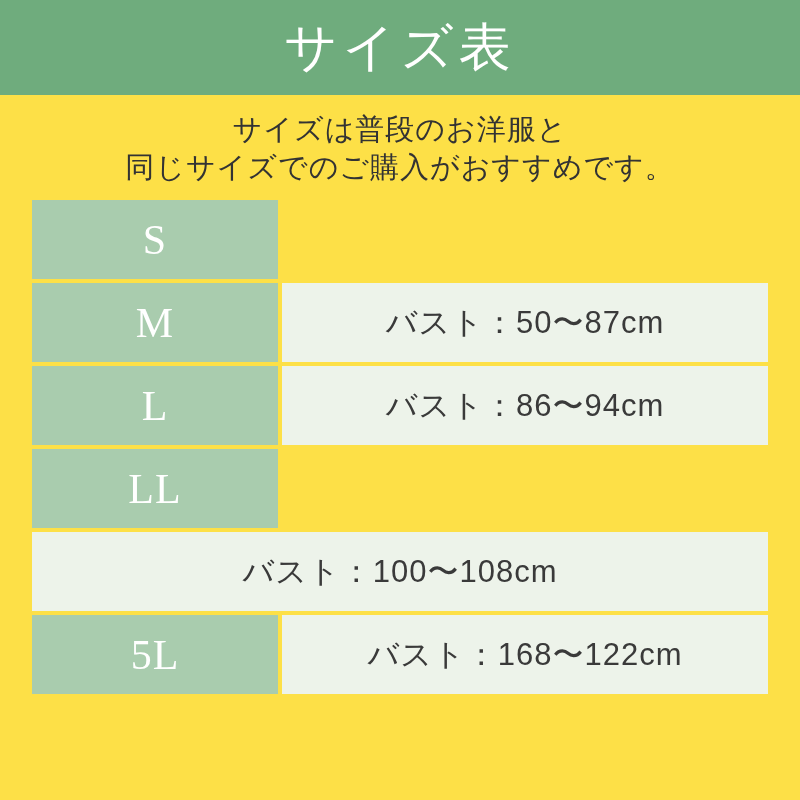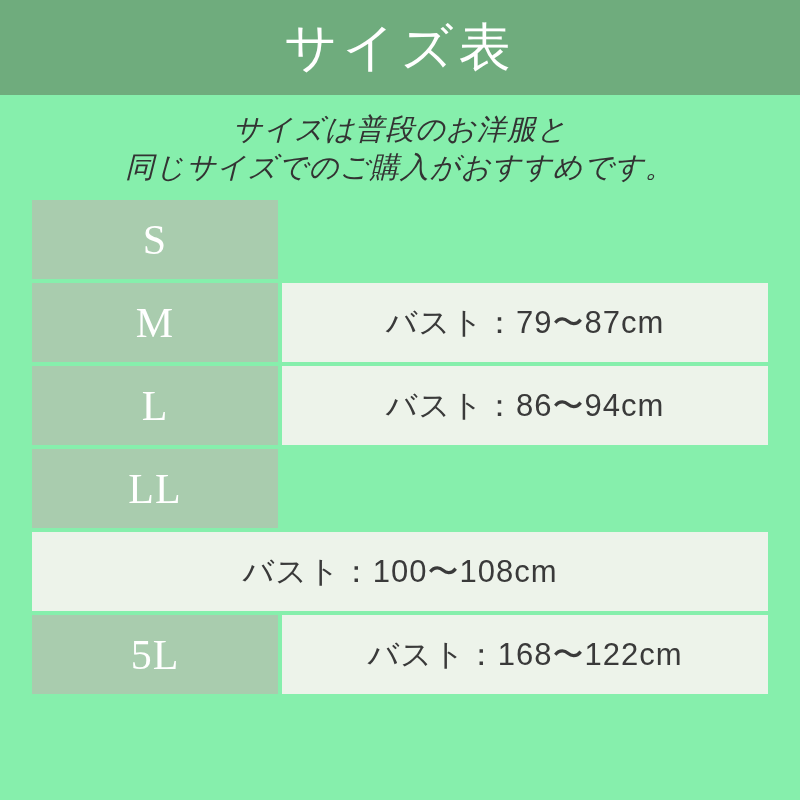--- a/index.html
+++ b/index.html
@@ -1,19 +1,19 @@
 <!DOCTYPE html>
 <html><head>
 <meta charset="utf-8">
 <style>
   * { margin: 0; padding: 0; box-sizing: border-box; }
   html, body { width: 800px; height: 800px; background: #ffffff; overflow: hidden; }
   body { font-family: "Liberation Sans", "DejaVu Sans", sans-serif; }
 
-  .page { width: 800px; height: 800px; background: #86efac; }
+  .page { width: 800px; height: 800px; background: #fde047; }
 
   .header {
     width: 800px;
     height: 95px;
     background: #6fac7d;
     display: flex;
     align-items: center;
     justify-content: center;
   }
   .header-title {
@@ -31,21 +31,20 @@
     flex-direction: column;
     align-items: center;
     justify-content: center;
     text-align: center;
   }
   .intro-line {
     font-size: 29px;
     line-height: 38px;
     color: #333333;
     letter-spacing: 1px;
-    font-style: italic;
   }
 
   .size-table {
     margin: 0 32px;
     width: 736px;
   }
   .size-row {
     display: flex;
     height: 79px;
     margin-bottom: 4px;
@@ -87,21 +86,21 @@
     <div class="intro-line">サイズは普段のお洋服と</div>
     <div class="intro-line">同じサイズでのご購入がおすすめです。</div>
   </div>
 
   <div class="size-table">
     <div class="size-row">
       <div class="cell-size">S</div>
     </div>
     <div class="size-row">
       <div class="cell-size">M</div>
-      <div class="cell-bust">バスト：79〜87cm</div>
+      <div class="cell-bust">バスト：50〜87cm</div>
     </div>
     <div class="size-row">
       <div class="cell-size">L</div>
       <div class="cell-bust">バスト：86〜94cm</div>
     </div>
     <div class="size-row">
       <div class="cell-size">LL</div>
     </div>
     <div class="size-row">
       <div class="cell-bust">バスト：100〜108cm</div>

